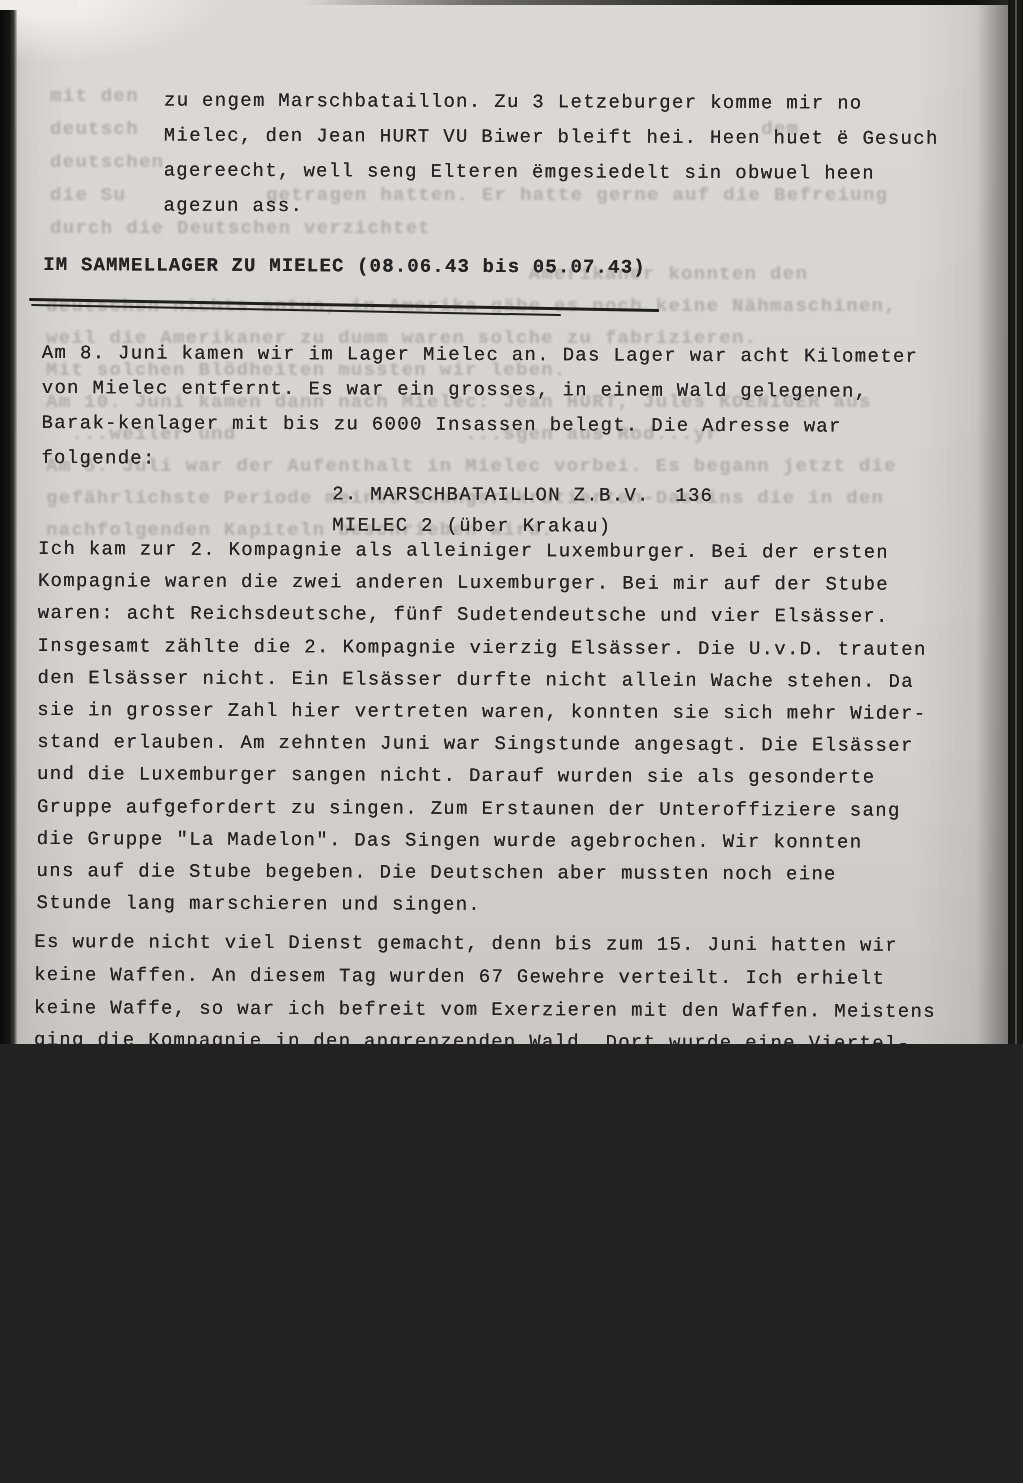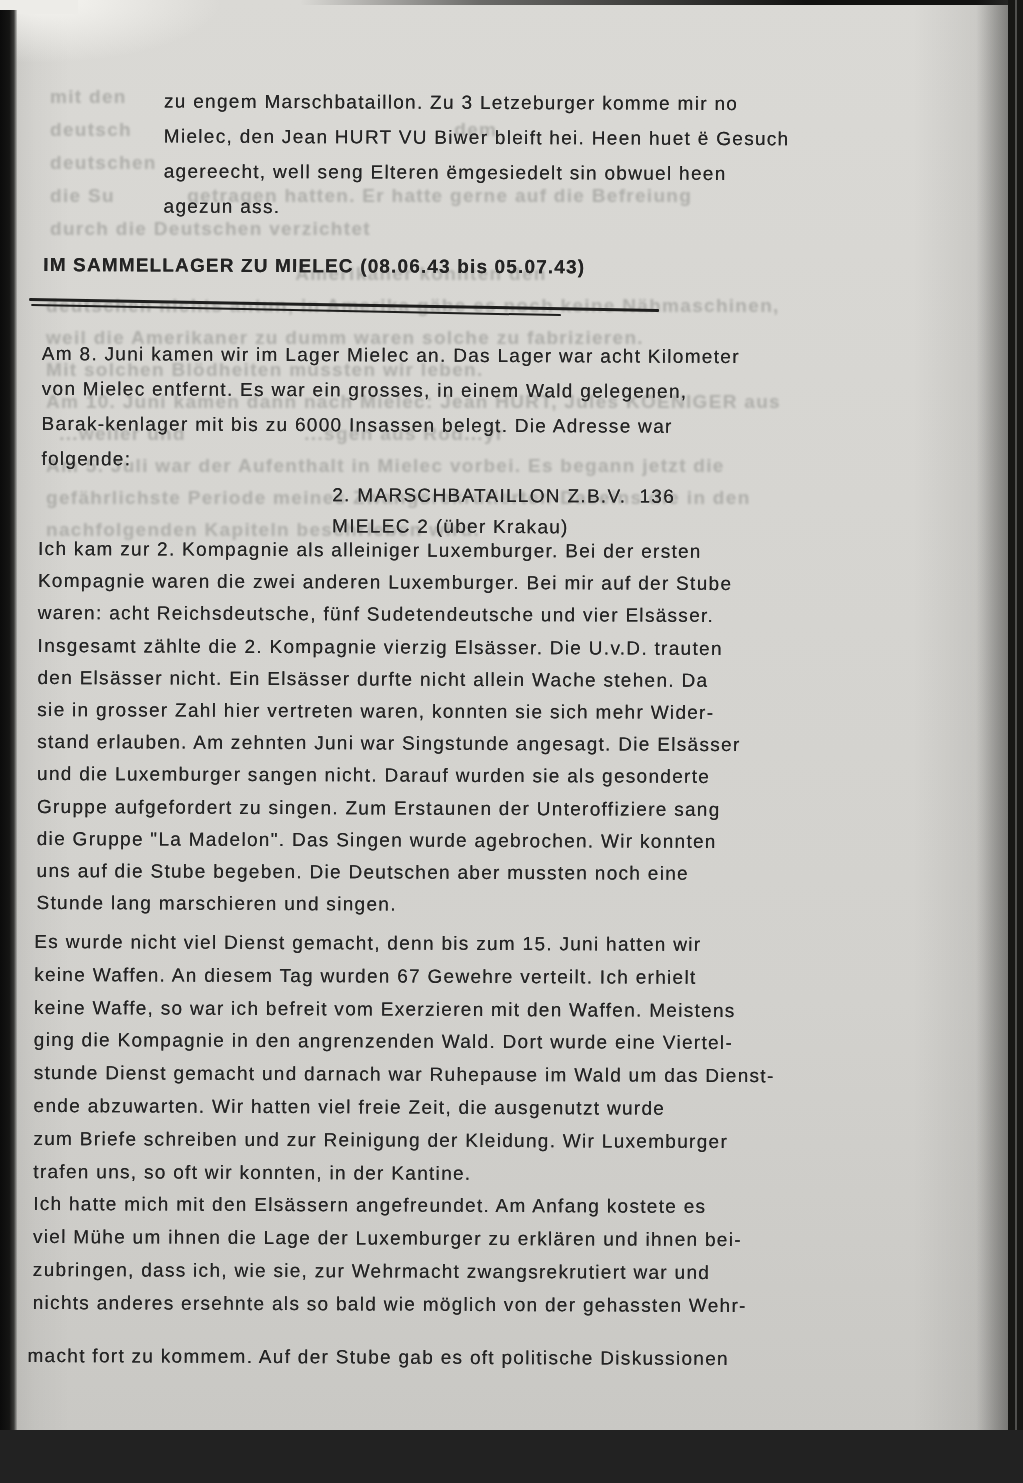--- a/index.html
+++ b/index.html
@@ -1,19 +1,19 @@
 <!DOCTYPE html>
 <html><head>
 <meta charset="utf-8">
 <style>
   html,body{margin:0;padding:0;}
   body{width:1023px;height:1483px;overflow:hidden;background:#222;}
   .page{
-    position:relative;width:1023px;height:1430px;overflow:hidden;
-    font-family:Liberation Sans, sans-serif;
+    position:relative;width:1023px;height:1044px;overflow:hidden;
+    font-family:Liberation Mono, monospace;
     background:
       radial-gradient(ellipse 260px 90px at 40px 0px, rgba(248,247,243,0.95), rgba(248,247,243,0) 70%),
       linear-gradient(90deg, rgba(0,0,0,0.10) 0px, rgba(0,0,0,0.03) 35px, rgba(0,0,0,0) 70px),
       linear-gradient(270deg, rgba(0,0,0,0.20) 0px, rgba(0,0,0,0.08) 40px, rgba(0,0,0,0) 110px),
       linear-gradient(180deg,#dad9d5 0%,#d6d5d1 35%,#d2d1cd 70%,#c9c8c4 100%);
   }
   
   .edge-left{position:absolute;left:0;top:10px;bottom:0;width:17px;
     background:linear-gradient(90deg,#0b0b0b 0%,#151514 55%,#3b3b39 82%,rgba(110,110,108,0.25) 100%);}
   .corner-light{position:absolute;left:0;top:0;width:78px;height:14px;background:#edece8;}

